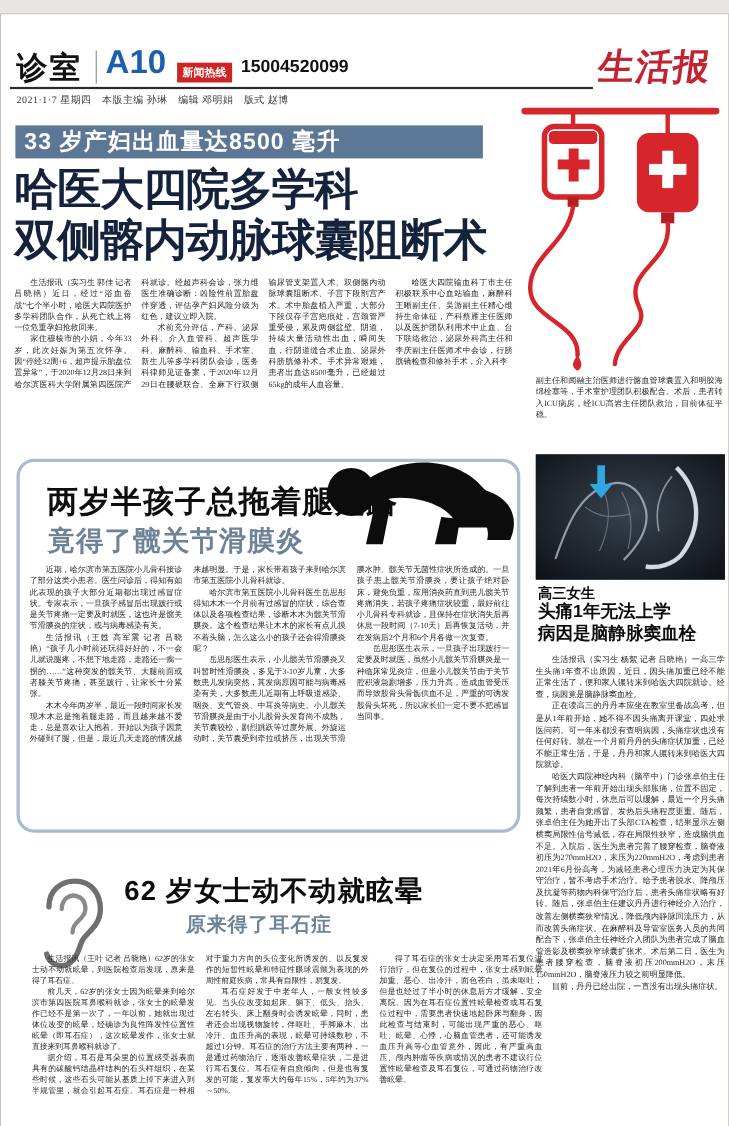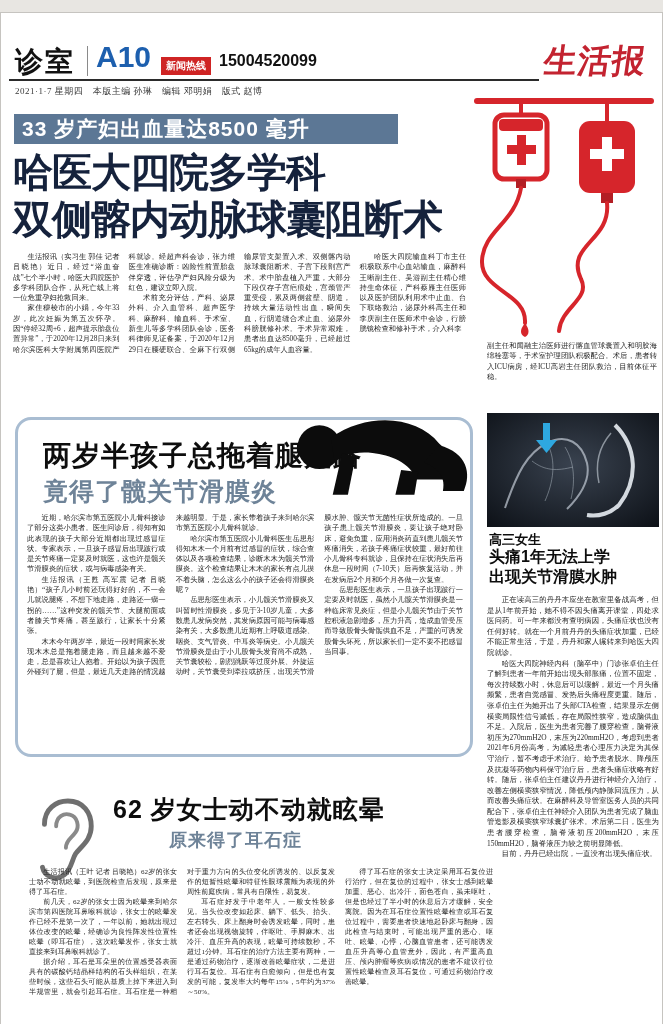--- a/index.html
+++ b/index.html
@@ -12,21 +12,21 @@
   
   .column-title { position:absolute; left:14px; top:30px; font-size:28px; font-weight:bold; color:#111; letter-spacing:2px; }
   .hdr-vline { position:absolute; left:86px; top:33px; width:1px; height:30px; background:#8a8a8a; }
   .page-number { position:absolute; left:95px; top:27px; font-size:30px; font-weight:bold; color:#1d5fae; font-family:"Liberation Sans",sans-serif;text-align:center; }
   .hotline-badge { position:absolute; left:160px; top:44px; background:#cf2424; color:#fff; font-size:10px; font-weight:bold; padding:2px 5px; font-family:"Liberation Sans",sans-serif; }
   .hotline-number { position:absolute; left:218px; top:39px; font-size:16px; font-weight:bold; color:#111; font-family:"Liberation Sans",sans-serif; }
   .masthead { position:absolute; right:16px; top:26px; font-size:33px; font-weight:bold; color:#c32330; transform:skewX(-8deg); letter-spacing:1px; }
   .header-rule { position:absolute; left:8px; top:66px; width:530px; height:2px; background:#2b2b2b; }
   .dateline { position:absolute; left:14px; top:72px; font-size:9px; color:#3a3a3a; letter-spacing:.5px; }
   
-  .lead-banner { position:absolute; left:13px; top:101px; width:384px; height:30px; background:#5c7795; color:#fff; font-weight:bold; font-size:21px; line-height:30px; padding-left:8px; letter-spacing:1px; font-family:"Liberation Sans",sans-serif; }
+  .lead-banner { position:absolute; left:13px; top:101px; width:425px; height:30px; background:#5c7795; color:#fff; font-weight:bold; font-size:21px; line-height:30px; padding-left:8px; letter-spacing:1px; font-family:"Liberation Sans",sans-serif; }
   .lead-headline { position:absolute; left:12px; top:136px; width:470px; font-family:"Liberation Sans",sans-serif; font-weight:900; color:#15223c; font-size:40px; line-height:47px; letter-spacing:-1px; }
   .bodytext { font-size:7.3px; line-height:10.3px; text-align:justify; color:#262626; }
   .bodytext p { text-indent:2em; }
   .lead-body { position:absolute; left:12px; top:239px; width:453px; height:161px; column-count:4; column-gap:9px; overflow:hidden; }
   .lead-cont { position:absolute; left:486px; top:328px; width:170px; height:72px; overflow:hidden; }
   .lead-cont p { text-indent:0; }
   .bag-illu { position:absolute; left:468px; top:80px; width:190px; height:246px; }
   
   .toddler-box { position:absolute; left:14px; top:404px; width:458px; height:340px; border:3px solid #a9bdd2; border-radius:16px; }
   .toddler-h1 { position:absolute; left:42px; top:424px; font-family:"Liberation Sans",sans-serif; font-weight:900; color:#0d0d0d; font-size:28px; letter-spacing:1px; }
@@ -127,23 +127,24 @@
       <path d="M124,20 C112,34 108,52 112,70" fill="none" stroke="#cdd5dd" stroke-width="1.5" opacity=".6"></path>
       <g>
         <rect x="56" y="10" width="7" height="18" fill="#2ea8e0"></rect>
         <polygon points="49,27 70,27 59.5,40" fill="#2ea8e0"></polygon>
       </g>
     </svg>
   </div>
   <div class="sb-kicker">高三女生</div>
   <div class="sb-title">
     <div>头痛1年无法上学</div>
-    <div>出现关节滑膜水肿</div>
+    <div>病因是脑静脉窦血栓</div>
   </div>
   <div class="sb-body bodytext">
+    <p>生活报讯（实习生 杨絮 记者 吕晓艳）一高三学生头痛1年查不出原因，近日，因头痛加重已经不能正常生活了，便和家人辗转来到哈医大四院就诊。经查，病因竟是脑静脉窦血栓。</p>
     <p>正在读高三的丹丹本应坐在教室里备战高考，但是从1年前开始，她不得不因头痛离开课堂，四处求医问药。可一年来都没有查明病因，头痛症状也没有任何好转。就在一个月前丹丹的头痛症状加重，已经不能正常生活，于是，丹丹和家人辗转来到哈医大四院就诊。</p>
     <p>哈医大四院神经内科（脑卒中）门诊张卓伯主任了解到患者一年前开始出现头部胀痛，位置不固定，每次持续数小时，休息后可以缓解，最近一个月头痛频繁，患者自觉感冒、发热后头痛程度更重。随后，张卓伯主任为她开出了头部CTA检查，结果显示左侧横窦局限性信号减低，存在局限性狭窄，造成脑供血不足。入院后，医生为患者完善了腰穿检查，脑脊液初压为270mmH2O，末压为220mmH2O，考虑到患者2021年6月份高考，为减轻患者心理压力决定为其保守治疗，暂不考虑手术治疗。给予患者脱水、降颅压及抗凝等药物内科保守治疗后，患者头痛症状略有好转。随后，张卓伯主任建议丹丹进行神经介入治疗，改善左侧横窦狭窄情况，降低颅内静脉回流压力，从而改善头痛症状。在麻醉科及导管室医务人员的共同配合下，张卓伯主任神经介入团队为患者完成了脑血管造影及横窦狭窄球囊扩张术。术后第二日，医生为患者腰穿检查，脑脊液初压200mmH2O，末压150mmH2O，脑脊液压力较之前明显降低。</p>
     <p>目前，丹丹已经出院，一直没有出现头痛症状。</p>
   </div>
 
   <svg class="ear-illu" viewBox="0 0 80 88">
     <path d="M22,28 C22,12 34,4 46,4 C62,4 70,16 70,30 C70,44 60,50 54,58 C50,64 50,74 42,80 C34,86 22,82 20,72" fill="none" stroke="#6f6f6f" stroke-width="5" stroke-linecap="round"></path>
     <path d="M34,30 C34,20 42,16 48,18 C56,20 58,30 54,36 C50,42 44,44 44,52" fill="none" stroke="#8a8a8a" stroke-width="4" stroke-linecap="round"></path>
   </svg>
   <div class="vertigo-h1">62 岁女士动不动就眩晕</div>

